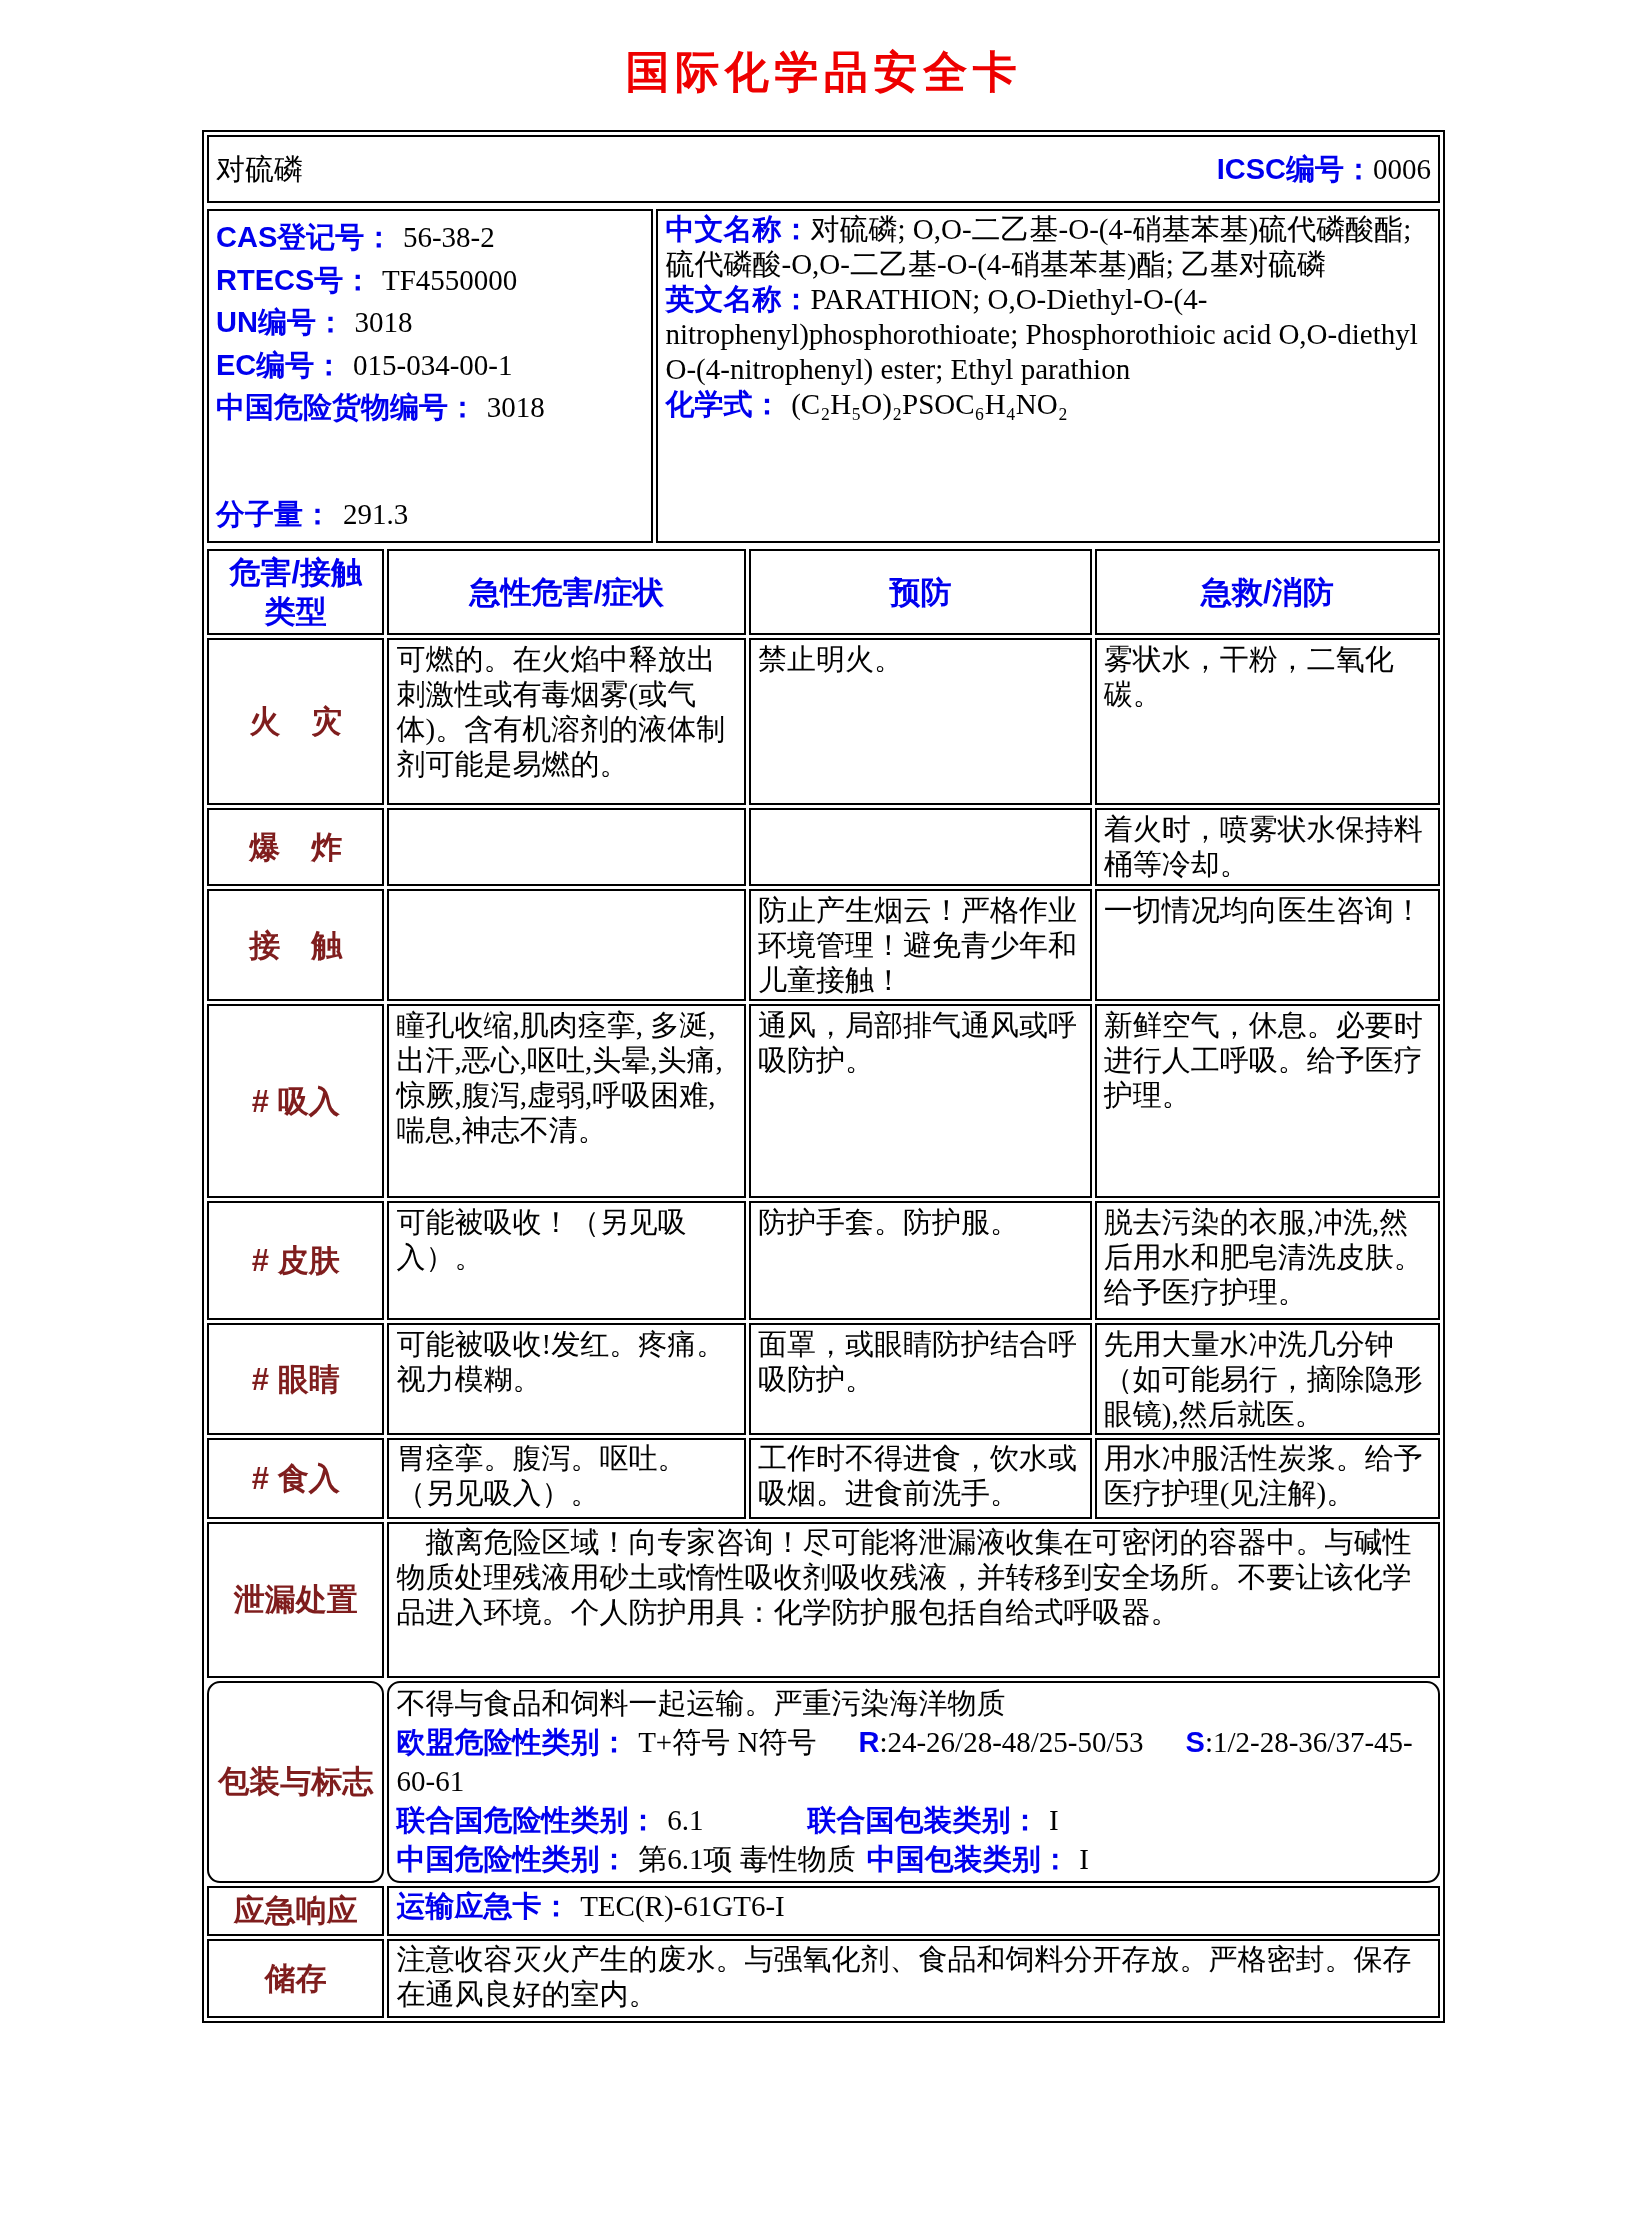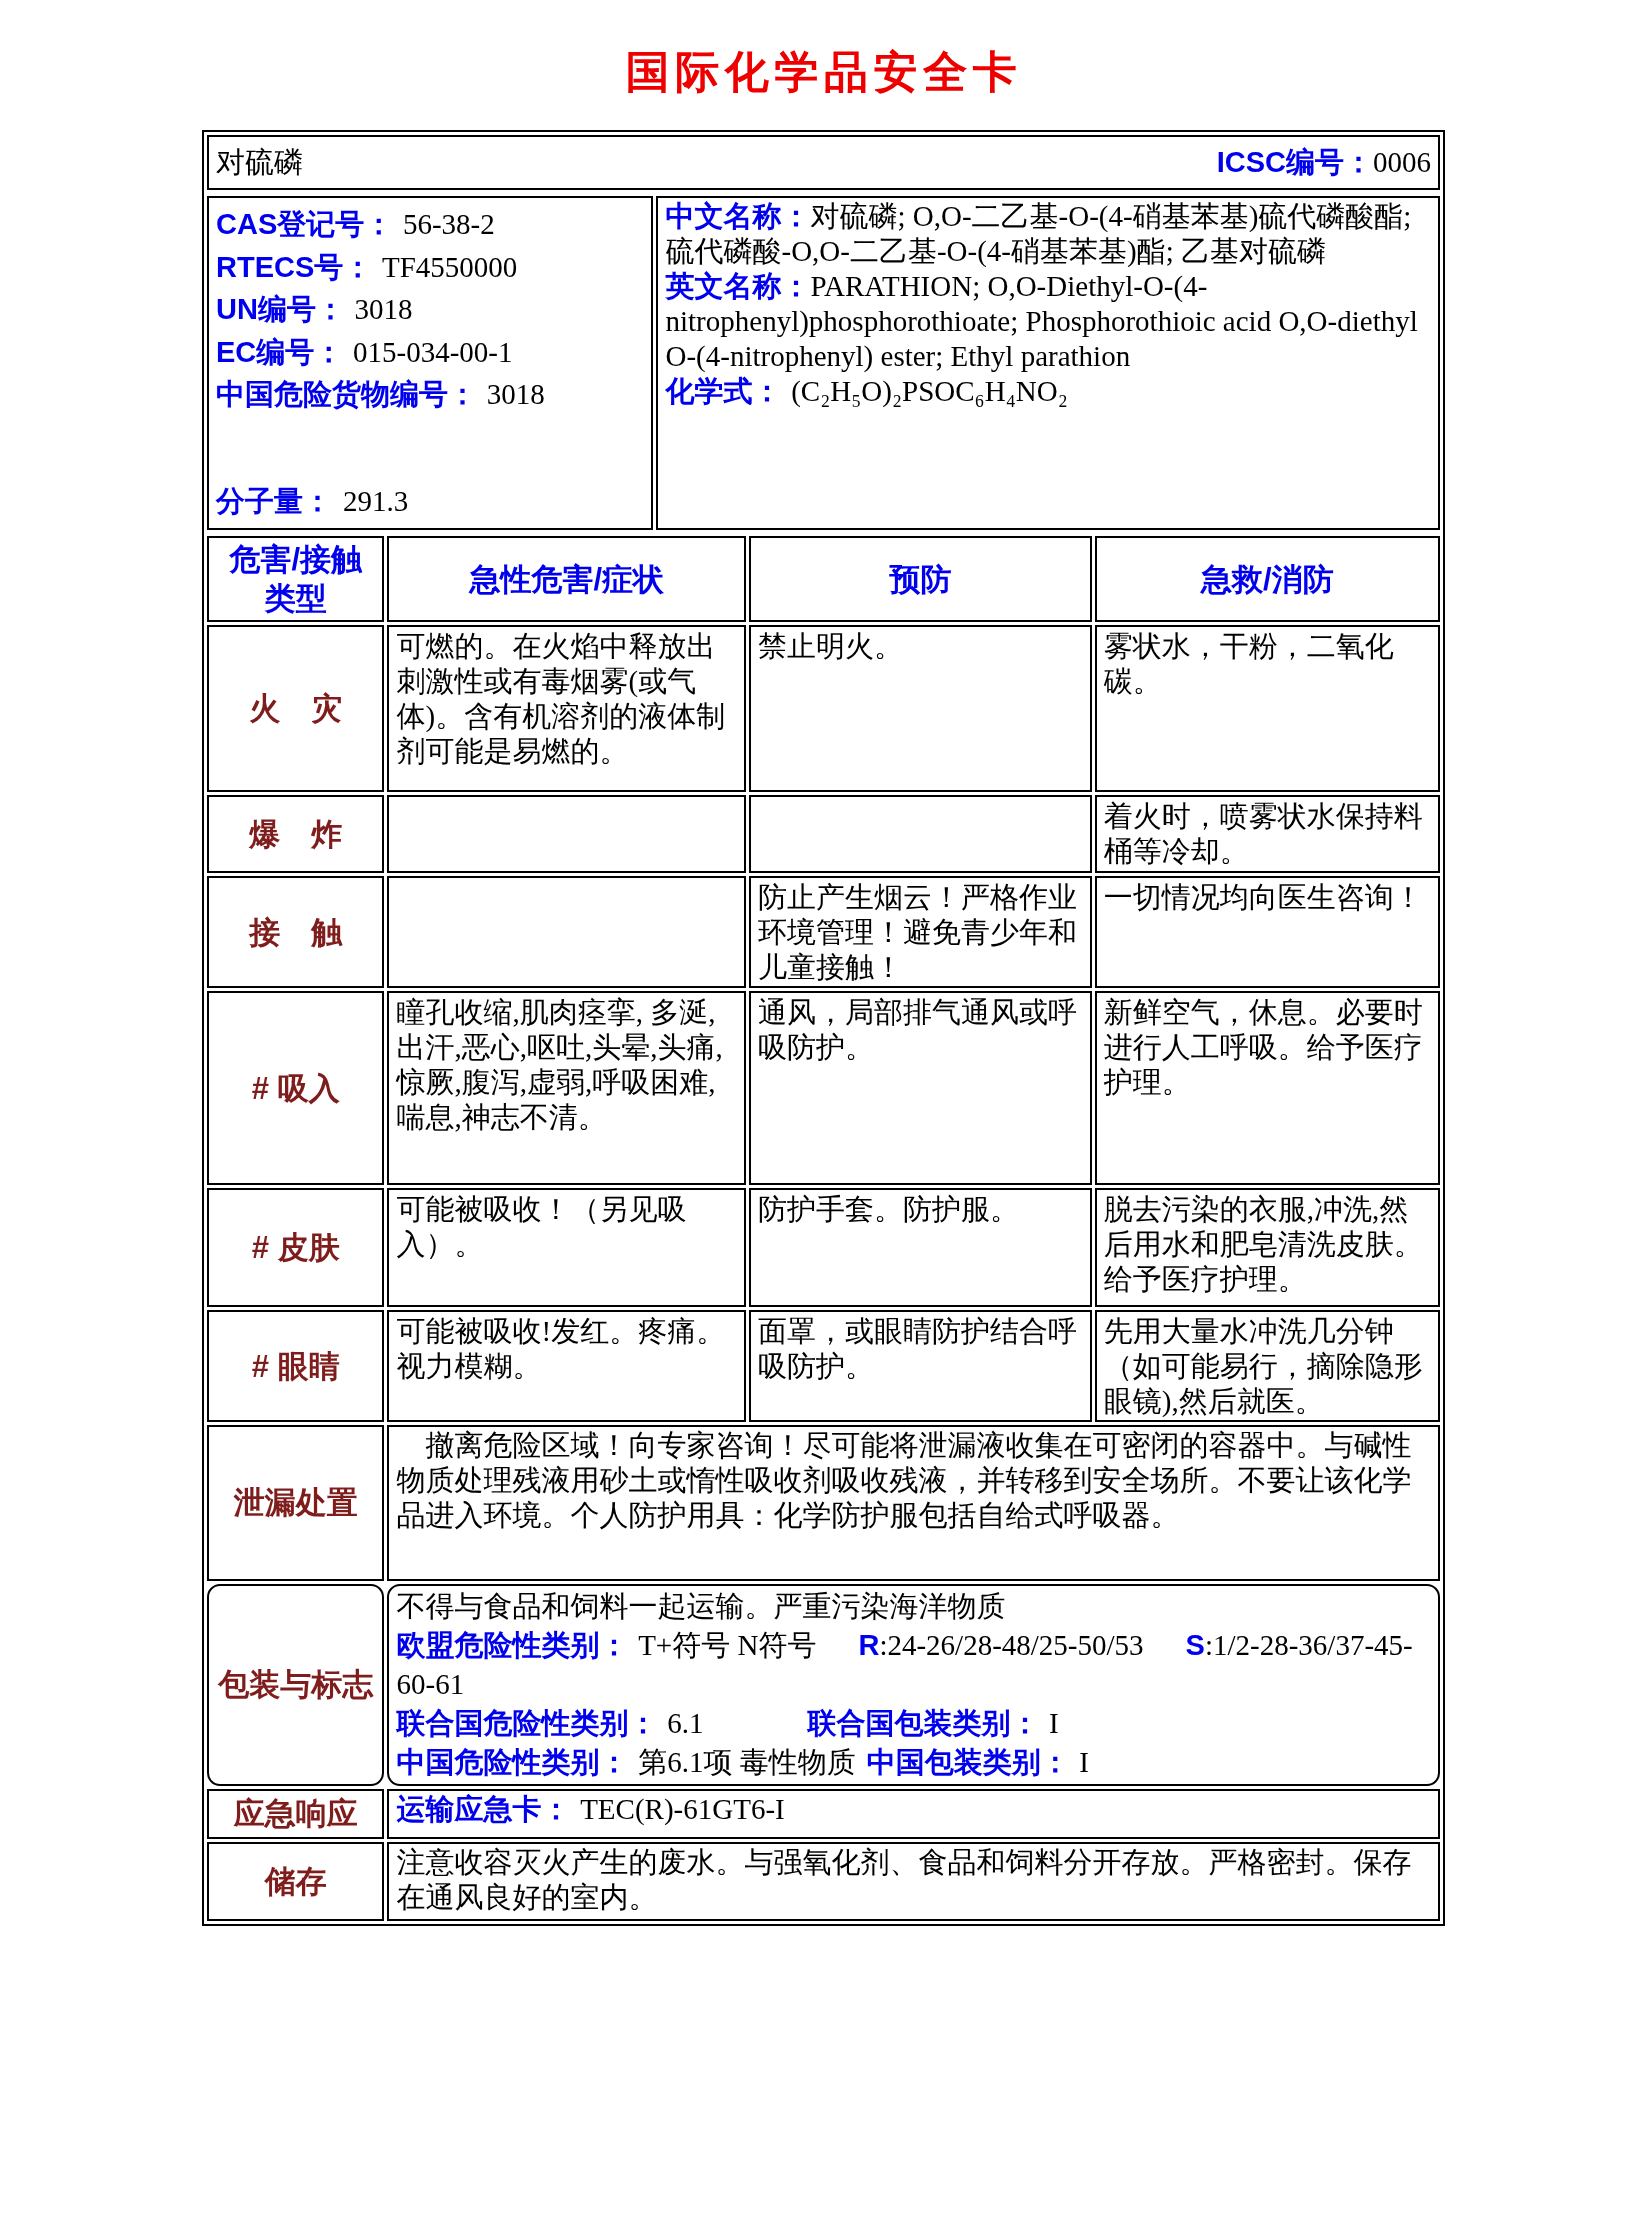--- a/index.html
+++ b/index.html
@@ -38,21 +38,21 @@
     vertical-align: top;
     overflow: hidden;
     word-break: break-word;
   }
   .lbl {
     color: #0000ee;
     font-weight: bold;
     font-family: "Liberation Sans", "DejaVu Sans", sans-serif;
   }
   
-  .titlebar-cell { height: 55px; vertical-align: middle; }
+  .titlebar-cell { height: 68px; vertical-align: middle; }
   .titlebar { display: flex; justify-content: space-between; align-items: center; }
   
   .ids p { margin: 7.6px 0; }
   .ids .mw-line { margin-top: 72px; }
   .names p { margin: 0; }
   
   .type-cell {
     color: #7f1d1d;
     font-weight: bold;
     font-family: "Liberation Sans", "DejaVu Sans", sans-serif;
@@ -178,20 +178,26 @@
       <td>可能被吸收！（另见吸入）。</td>
       <td>防护手套。防护服。</td>
       <td>脱去污染的衣服,冲洗,然后用水和肥皂清洗皮肤。给予医疗护理。</td>
     </tr>
     <tr class="r-eye">
       <td class="type-cell"># 眼睛</td>
       <td>可能被吸收!发红。疼痛。视力模糊。</td>
       <td>面罩，或眼睛防护结合呼吸防护。</td>
       <td>先用大量水冲洗几分钟（如可能易行，摘除隐形眼镜),然后就医。</td>
     </tr>
+    <tr class="r-ing">
+      <td class="type-cell"># 食入</td>
+      <td>胃痉挛。腹泻。呕吐。（另见吸入）。</td>
+      <td>工作时不得进食，饮水或吸烟。进食前洗手。</td>
+      <td>用水冲服活性炭浆。给予医疗护理(见注解)。</td>
+    </tr>
     <tr class="r-spill">
       <td class="type-cell">泄漏处置</td>
       <td colspan="3">　撤离危险区域！向专家咨询！尽可能将泄漏液收集在可密闭的容器中。与碱性物质处理残液用砂土或惰性吸收剂吸收残液，并转移到安全场所。不要让该化学品进入环境。个人防护用具：化学防护服包括自给式呼吸器。</td>
     </tr>
     <tr class="r-pack">
       <td class="type-cell">包装与标志</td>
       <td colspan="3">
         <p class="pack-line">不得与食品和饲料一起运输。严重污染海洋物质</p>
         <p class="pack-line">
           <span class="lbl">欧盟危险性类别：</span><span class="val-gap">T+符号 N符号</span><span class="lbl gap-l">R</span><span>:24-26/28-48/25-50/53</span><span class="lbl gap-l">S</span><span>:1/2-28-36/37-45-60-61</span>

